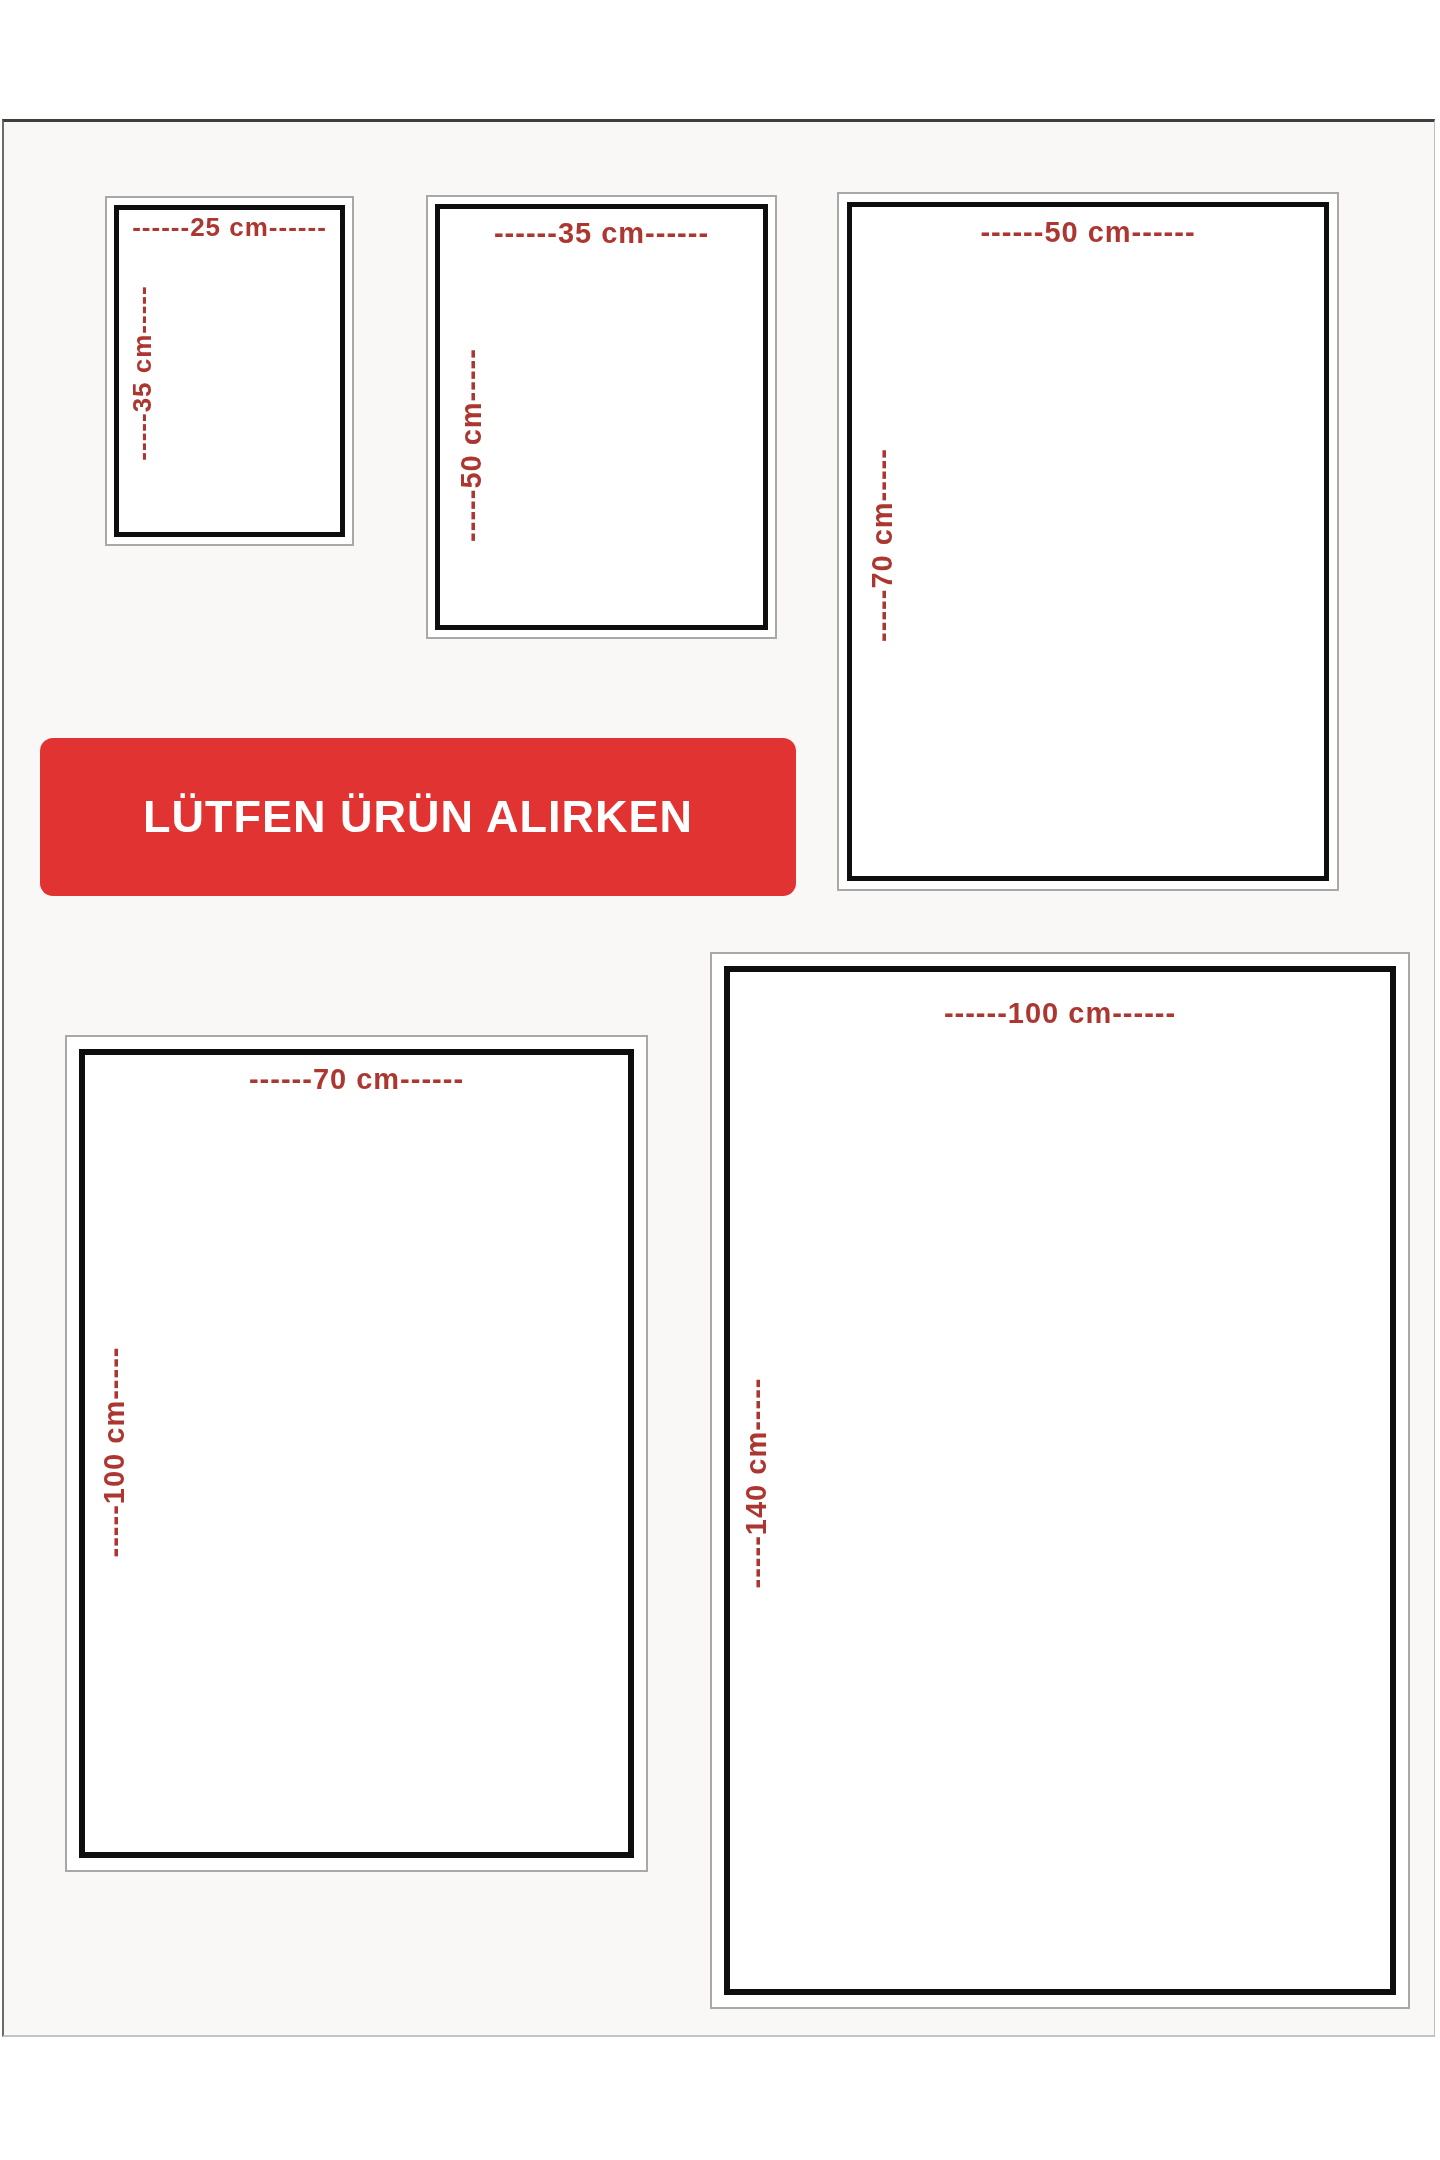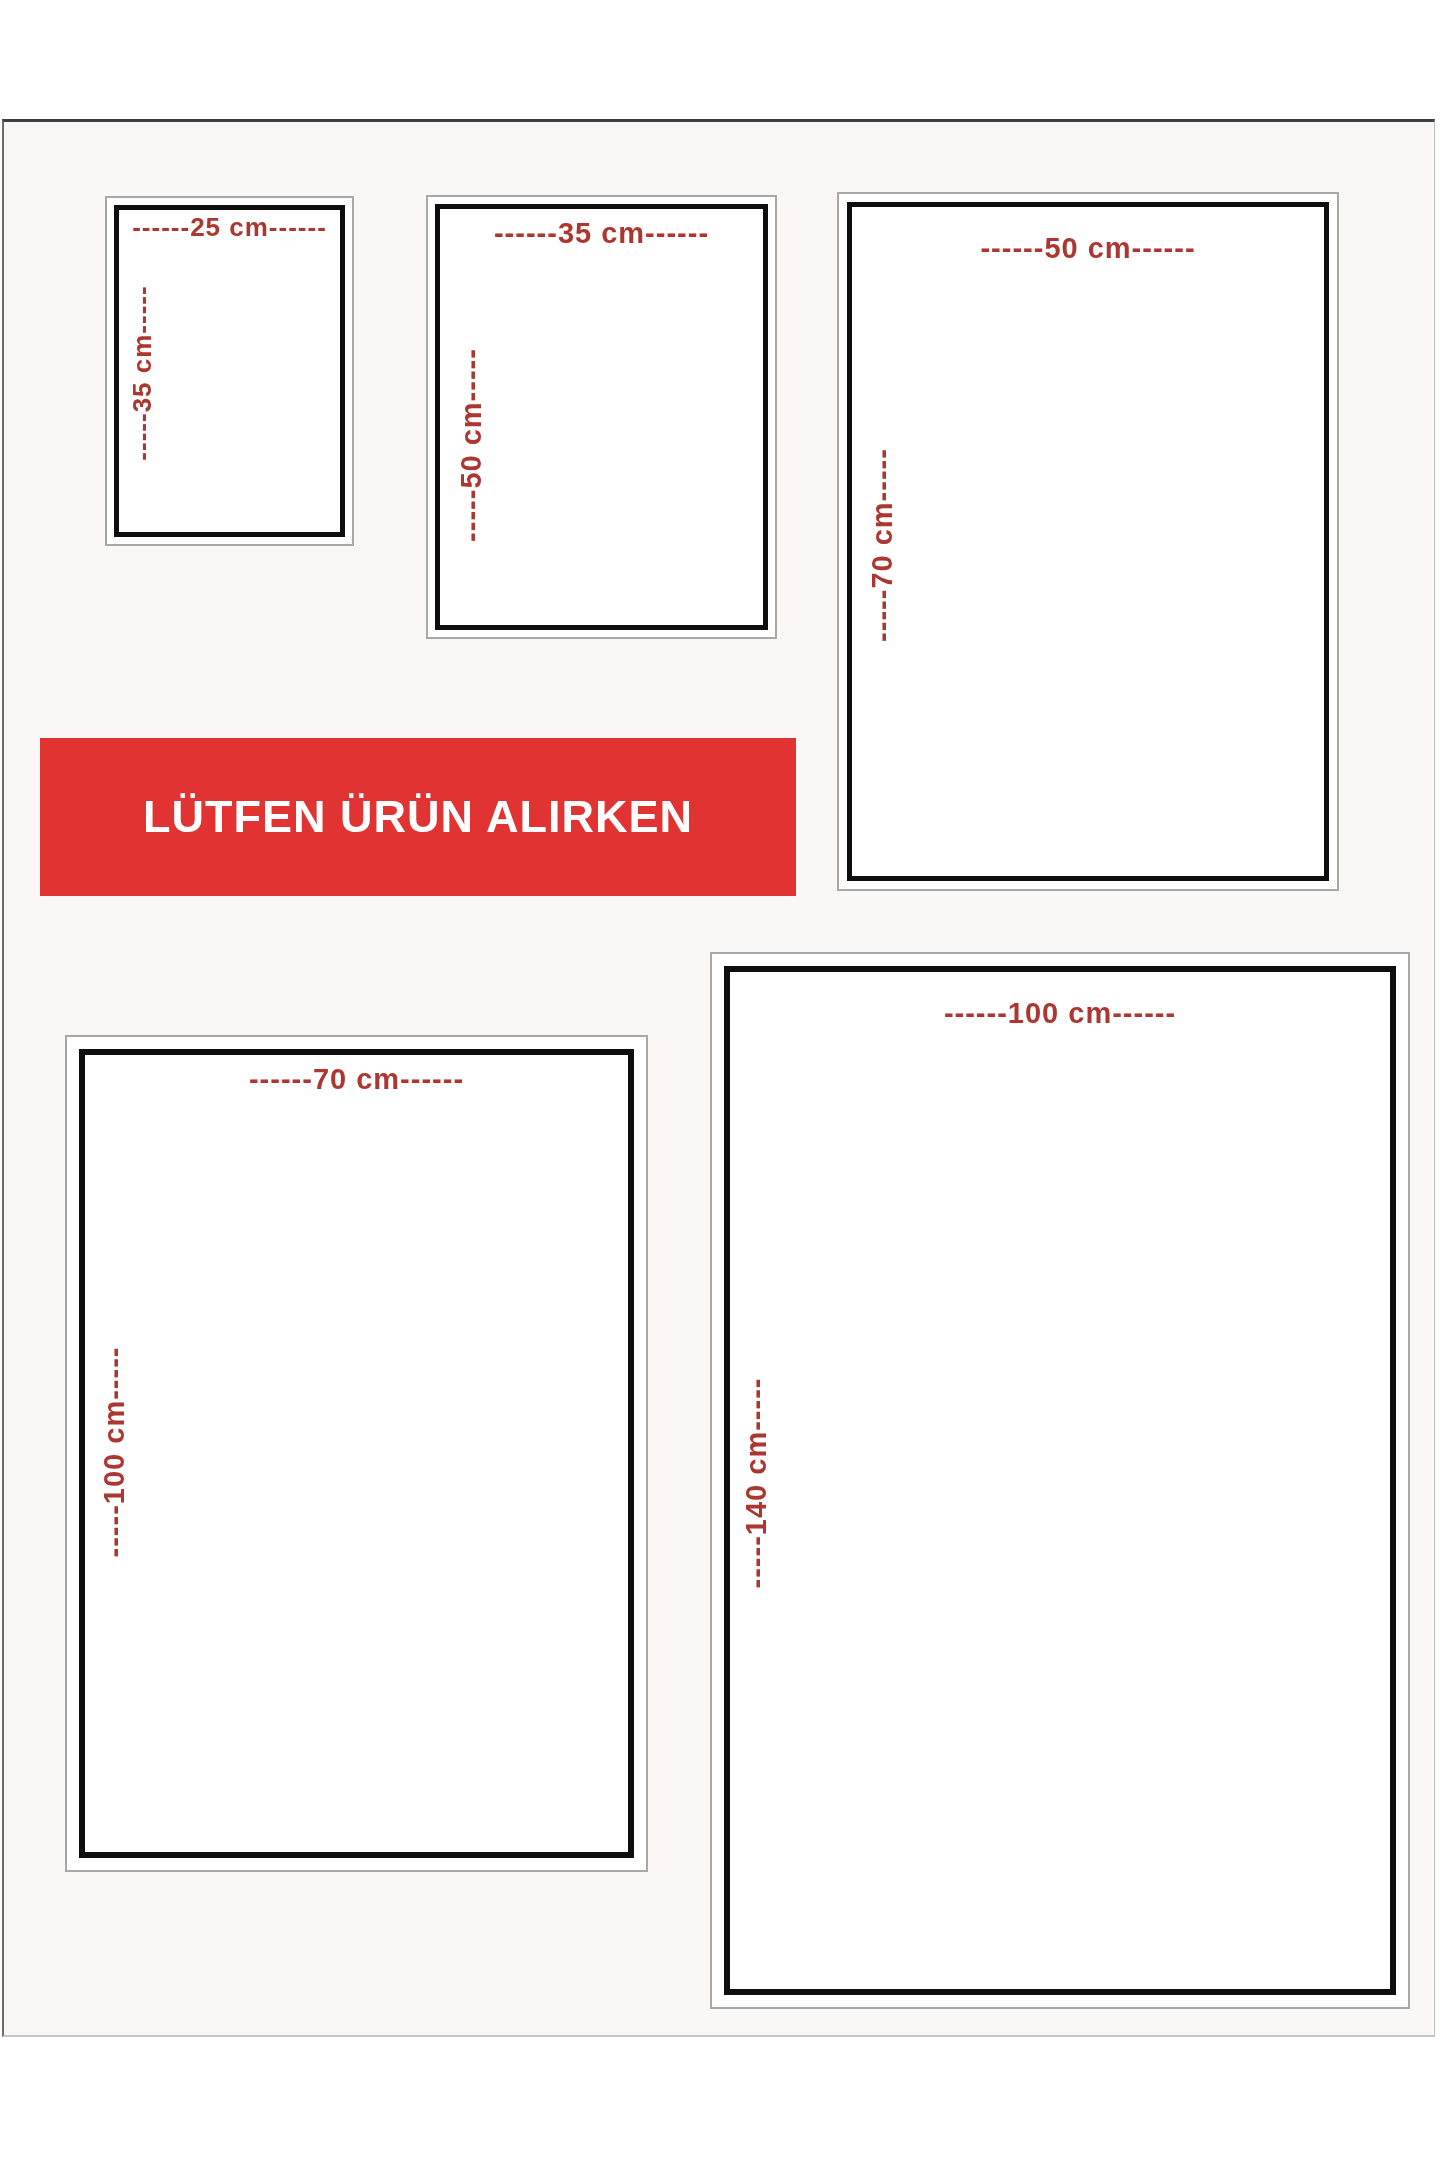--- a/index.html
+++ b/index.html
@@ -52,21 +52,21 @@
     position:absolute;left:0;right:0;
     text-align:center;
     color:var(--label-color);
     font-weight:bold;
     font-size:29px;
     letter-spacing:1px;
     white-space:nowrap;
   }
   .box1 .w-label{top:2px;font-size:26px;}
   .box2 .w-label{top:8px;}
-  .box3 .w-label{top:25px;}
+  .box3 .w-label{top:9px;}
   .box4 .w-label{top:8px;}
   .box5 .w-label{top:25px;}
 
   .h-label{
     position:absolute;
     width:300px;
     height:36px;line-height:36px;
     text-align:center;
     color:var(--label-color);
     font-weight:bold;
@@ -83,20 +83,21 @@
   .box5 .h-label{left:-106px;top:511px;}
 
   .banner{
     position:absolute;left:36px;top:616px;
     width:756px;height:158px;
     background:var(--banner-bg);
     color:var(--banner-fg);
     display:flex;flex-direction:column;
     justify-content:center;align-items:center;
     text-align:left;
+    border-radius:13px;
   }
   .banner-line{
     font-weight:bold;
     font-size:45px;
     line-height:64px;
     letter-spacing:1px;
     white-space:nowrap;
   }
 </style>
 </head>

